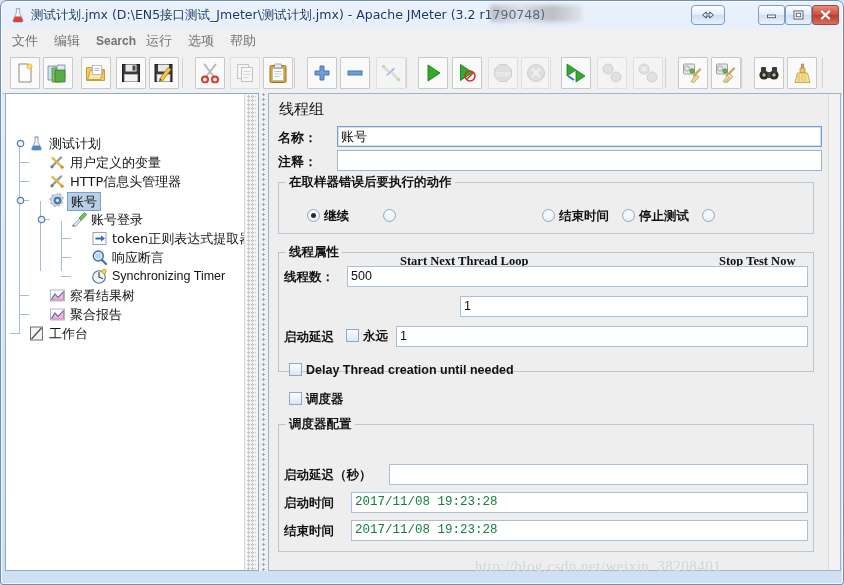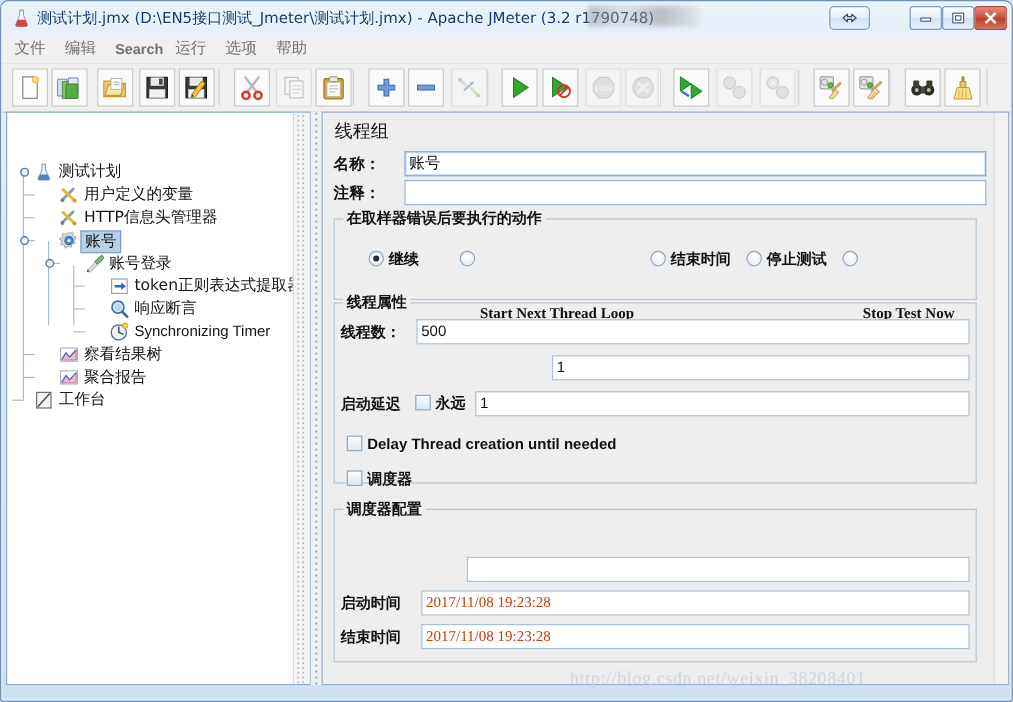--- a/index.html
+++ b/index.html
@@ -190,21 +190,21 @@
     font-size:12.5px;font-weight:bold;color:#111;white-space:nowrap;
   }
   .flabel.latin{font-family:"Liberation Sans",sans-serif;font-size:12px;}
   .finput{
     position:absolute;top:1px;height:21px;box-sizing:border-box;
     border:1px solid #a9c0d6;background:#fff;
     font-size:12.5px;color:#111;line-height:19px;padding:0 3px;
     font-family:"DejaVu Sans","Liberation Sans",sans-serif;
   }
   .finput.latin{font-family:"Liberation Sans",sans-serif;}
-  .finput.ph{color:#c2410c;font-family:Liberation Serif, serif;}
+  .finput.ph{color:#15803d;font-family:Liberation Mono, monospace;}
   
   #watermark{
     position:absolute;left:474px;top:557px;
     font-family:"Liberation Serif","DejaVu Serif",serif;
     font-size:15px;color:#cfd6de;letter-spacing:.5px;white-space:nowrap;text-align:center;
   }
   
   #status-strip{
     position:absolute;left:4px;top:571px;width:836px;height:10px;
   }
@@ -641,21 +641,21 @@
       <div class="kv-row" style="top:32px;width:545px">
         <div class="kv-label">名称：</div>
         <div class="kv-input focusring" style="left:59px;width:485px">账号</div>
       </div>
 
       <div class="kv-row" style="top:56px;width:545px">
         <div class="kv-label">注释：</div>
         <div class="kv-input" style="left:59px;width:485px"></div>
       </div>
 
-      <div class="gbox" style="left:9px;top:88px;width:536px;height:68px">
+      <div class="gbox" style="left:9px;top:88px;width:536px;height:52px">
         <div class="gbox-title">在取样器错误后要执行的动作</div>
 
         <div class="radio" style="left:28px;top:24px">
           <span class="radio-dot on"></span>
           <span class="radio-txt">继续</span>
         </div>
         <div class="radio" style="left:104px;top:24px">
           <span class="radio-dot"></span>
           <span class="radio-txt latin">Start Next Thread Loop</span>
         </div>
@@ -666,21 +666,21 @@
         <div class="radio" style="left:343px;top:24px">
           <span class="radio-dot"></span>
           <span class="radio-txt">停止测试</span>
         </div>
         <div class="radio" style="left:423px;top:24px">
           <span class="radio-dot"></span>
           <span class="radio-txt latin">Stop Test Now</span>
         </div>
       </div>
 
-      <div class="gbox" style="left:9px;top:158px;width:536px;height:151px">
+      <div class="gbox" style="left:9px;top:158px;width:536px;height:120px">
         <div class="gbox-title">线程属性</div>
 
         <div class="frow" style="left:5px;top:12px;width:525px">
           <div class="flabel">线程数：</div>
           <div class="finput latin" style="left:63px;width:461px">500</div>
         </div>
 
         <div class="frow" style="left:5px;top:42px;width:525px">
           <div class="finput latin" style="left:176px;width:348px">1</div>
         </div>
@@ -703,20 +703,21 @@
           <span class="cbx-box"></span>
           <span class="cbx-txt">调度器</span>
         </div>
       </div>
 
       <div class="gbox" style="left:9px;top:330px;width:536px;height:128px">
         <div class="gbox-title">调度器配置</div>
 
 
         <div class="frow" style="left:5px;top:38px;width:525px">
+          <div class="flabel">启动延迟（秒）</div>
           <div class="finput" style="left:105px;width:419px"></div>
         </div>
 
         <div class="frow" style="left:5px;top:66px;width:525px">
           <div class="flabel">启动时间</div>
           <div class="finput ph" style="left:67px;width:457px">2017/11/08 19:23:28</div>
         </div>
 
         <div class="frow" style="left:5px;top:94px;width:525px">
           <div class="flabel">结束时间</div>

